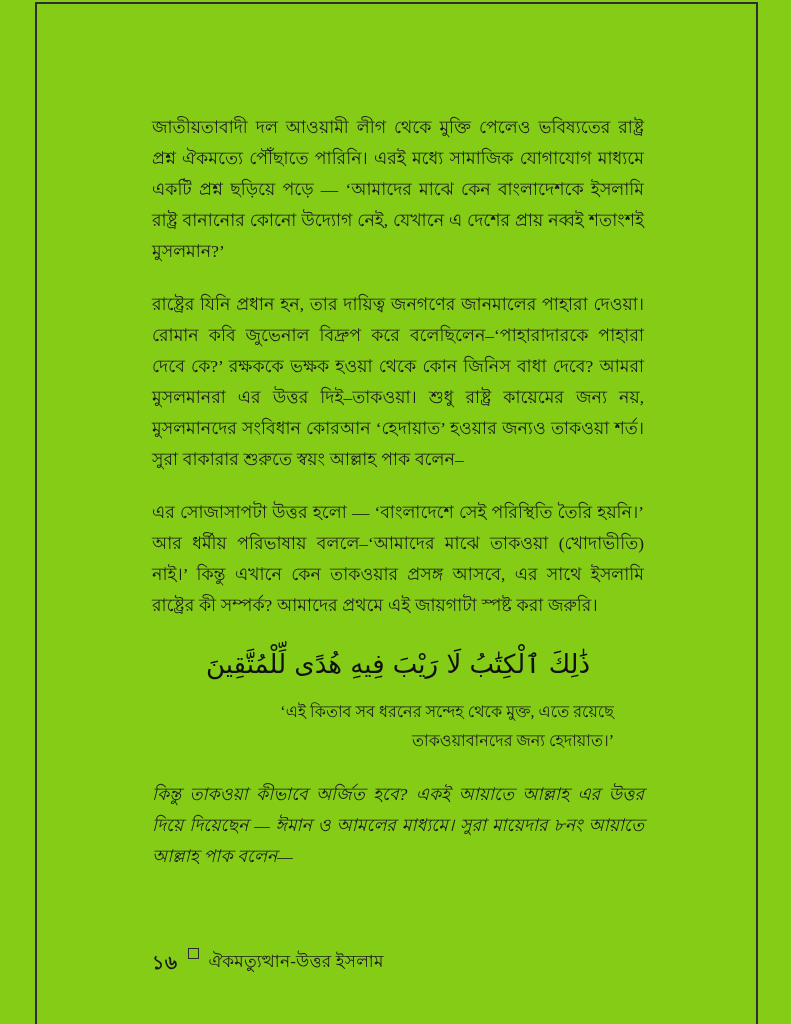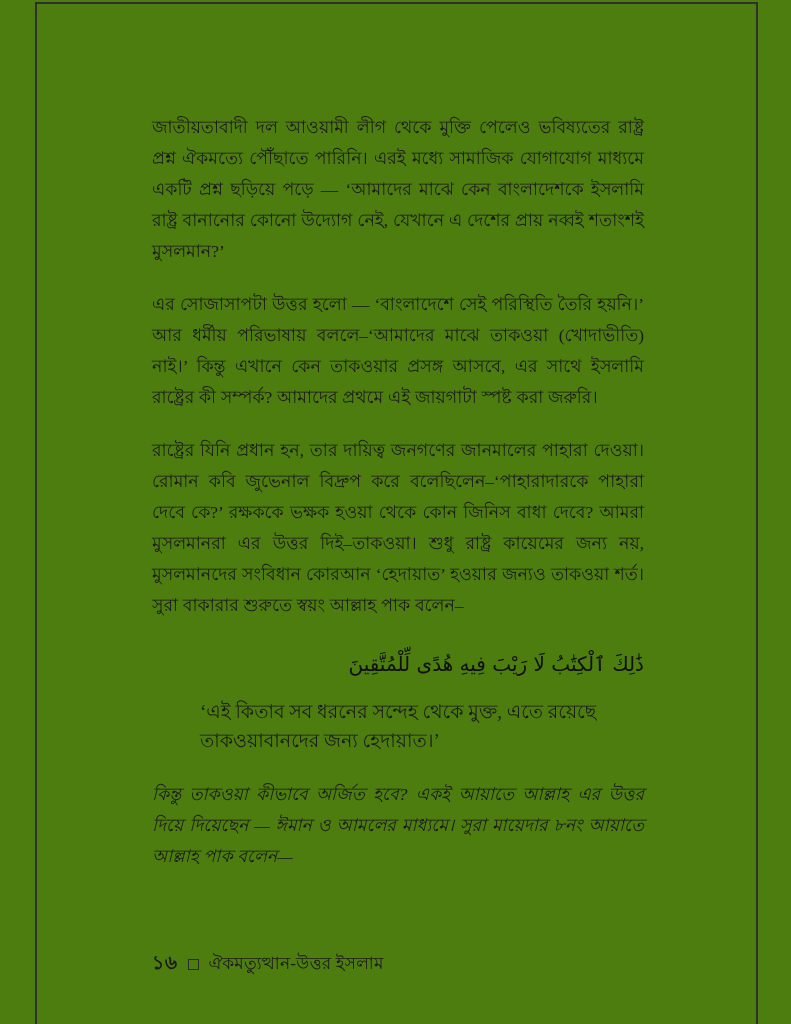--- a/index.html
+++ b/index.html
@@ -5,21 +5,21 @@
   html, body {
     margin: 0;
     padding: 0;
     background: #ffffff;
   }
 
   .page {
     position: relative;
     width: 791px;
     height: 1024px;
-    background: #4d7c0f;
+    background: #84cc16;
     overflow: hidden;
     font-family: "Liberation Serif", "DejaVu Serif", serif;
   }
 
   
   .page-frame {
     position: absolute;
     left: 35px;
     top: 2px;
     width: 723px;
@@ -51,47 +51,48 @@
   }
 
   .para:last-child {
     margin-bottom: 0;
     font-style: italic;
   }
 
   
   .ayah {
     margin: 26px 0 16px 0;
+    text-align: center;
     direction: rtl;
     font-family: "DejaVu Sans", "Liberation Sans", sans-serif;
-    font-size: 20px;
+    font-size: 26px;
     line-height: 34px;
     color: #101010;
     letter-spacing: 0.01em;
   }
 
   
   .quote-block {
     margin: 0 0 24px 0;
     padding-left: 48px;
     padding-right: 30px;
     font-family: "Liberation Serif", "DejaVu Serif", serif;
-    font-size: 19px;
+    font-size: 16px;
     line-height: 29px;
     color: #1a1a1a;
-    text-align: left;
+    text-align: right;
   }
 
   
   .footer {
     position: absolute;
     left: 152px;
     top: 948px;
     display: flex;
-    align-items: center;
+    align-items: flex-start;
     font-family: "Liberation Serif", "DejaVu Serif", serif;
     color: #1a1a1a;
   }
 
   .footer-page-number {
     font-size: 19px;
     font-weight: bold;
     letter-spacing: 0.02em;
   }
 
@@ -113,23 +114,23 @@
 <body>
 
 <div class="page">
 
   <div class="page-frame"></div>
 
   <div class="text-column">
 
     <p class="para">জাতীয়তাবাদী দল আওয়ামী লীগ থেকে মুক্তি পেলেও ভবিষ্যতের রাষ্ট্র প্রশ্ন ঐকমত্যে পৌঁছাতে পারিনি। এরই মধ্যে সামাজিক যোগাযোগ মাধ্যমে একটি প্রশ্ন ছড়িয়ে পড়ে — ‘আমাদের মাঝে কেন বাংলাদেশকে ইসলামি রাষ্ট্র বানানোর কোনো উদ্যোগ নেই, যেখানে এ দেশের প্রায় নব্বই শতাংশই মুসলমান?’</p>
 
+    <p class="para">রাষ্ট্রের যিনি প্রধান হন, তার দায়িত্ব জনগণের জানমালের পাহারা দেওয়া। রোমান কবি জুভেনাল বিদ্রুপ করে বলেছিলেন–‘পাহারাদারকে পাহারা দেবে কে?’ রক্ষককে ভক্ষক হওয়া থেকে কোন জিনিস বাধা দেবে? আমরা মুসলমানরা এর উত্তর দিই–তাকওয়া। শুধু রাষ্ট্র কায়েমের জন্য নয়, মুসলমানদের সংবিধান কোরআন ‘হেদায়াত’ হওয়ার জন্যও তাকওয়া শর্ত। সুরা বাকারার শুরুতে স্বয়ং আল্লাহ পাক বলেন–</p>
+
     <p class="para">এর সোজাসাপটা উত্তর হলো — ‘বাংলাদেশে সেই পরিস্থিতি তৈরি হয়নি।’ আর ধর্মীয় পরিভাষায় বললে–‘আমাদের মাঝে তাকওয়া (খোদাভীতি) নাই।’ কিন্তু এখানে কেন তাকওয়ার প্রসঙ্গ আসবে, এর সাথে ইসলামি রাষ্ট্রের কী সম্পর্ক? আমাদের প্রথমে এই জায়গাটা স্পষ্ট করা জরুরি।</p>
-
-    <p class="para">রাষ্ট্রের যিনি প্রধান হন, তার দায়িত্ব জনগণের জানমালের পাহারা দেওয়া। রোমান কবি জুভেনাল বিদ্রুপ করে বলেছিলেন–‘পাহারাদারকে পাহারা দেবে কে?’ রক্ষককে ভক্ষক হওয়া থেকে কোন জিনিস বাধা দেবে? আমরা মুসলমানরা এর উত্তর দিই–তাকওয়া। শুধু রাষ্ট্র কায়েমের জন্য নয়, মুসলমানদের সংবিধান কোরআন ‘হেদায়াত’ হওয়ার জন্যও তাকওয়া শর্ত। সুরা বাকারার শুরুতে স্বয়ং আল্লাহ পাক বলেন–</p>
 
     <div class="ayah">ذَٰلِكَ ٱلْكِتَٰبُ لَا رَيْبَ فِيهِ هُدًى لِّلْمُتَّقِينَ</div>
 
     <div class="quote-block">‘এই কিতাব সব ধরনের সন্দেহ থেকে মুক্ত, এতে রয়েছে তাকওয়াবানদের জন্য হেদায়াত।’</div>
 
     <p class="para">কিন্তু তাকওয়া কীভাবে অর্জিত হবে? একই আয়াতে আল্লাহ এর উত্তর দিয়ে দিয়েছেন — ঈমান ও আমলের মাধ্যমে। সুরা মায়েদার ৮নং আয়াতে আল্লাহ পাক বলেন—</p>
 
   </div>
 
   <div class="footer">

